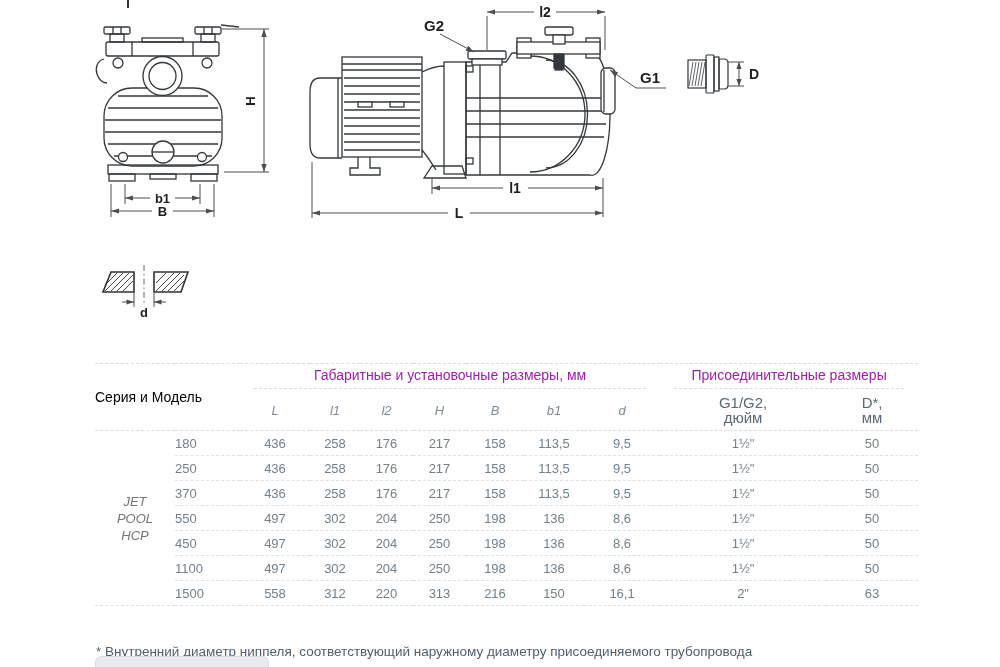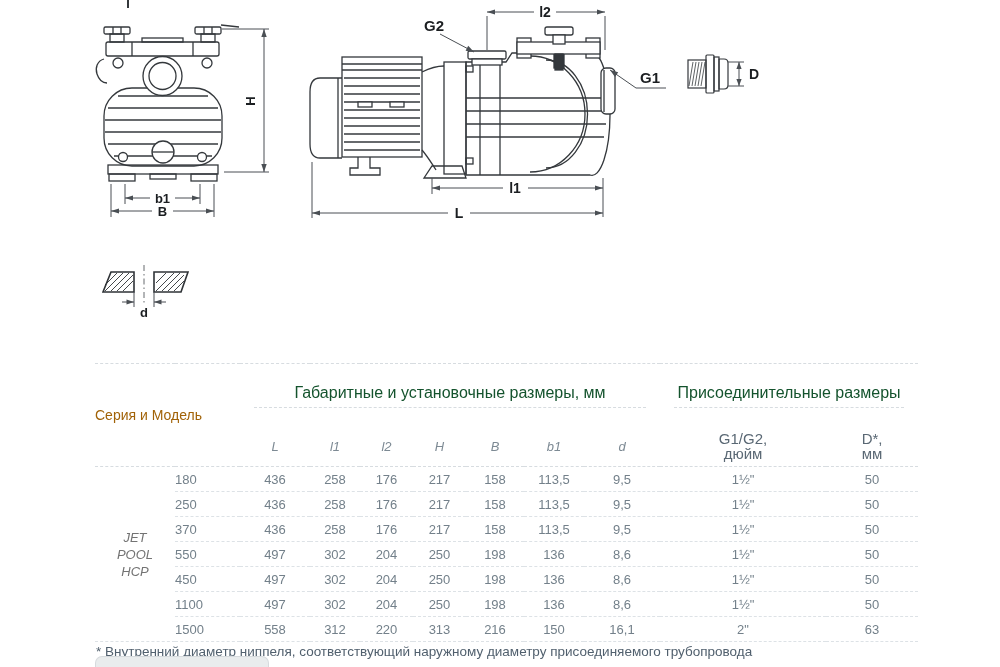--- a/index.html
+++ b/index.html
@@ -7,25 +7,25 @@
         font-family:"Liberation Sans",sans-serif;}
   .abs{position:absolute;}
   .caption{font-size:14px;color:#51606e;}
   .footnote{font-size:13.5px;color:#51606e;margin-top:12px;}
   svg text{font-family:"Liberation Sans",sans-serif;}
   .dimlbl{font-weight:bold;fill:#1b1e21;}
   
   table.dims{border-collapse:collapse;table-layout:fixed;width:823px;
              font-size:13px;color:#73808a;border-top:1px dashed #d7dce0;}
   table.dims th,table.dims td{padding:0;font-weight:normal;}
-  th.serieshdr{text-align:left;padding-left:2px;color:#a16207;font-size:14px;
+  th.serieshdr{text-align:left;padding-left:2px;color:#000000;font-size:14px;
                border-bottom:1px dashed #d7dce0;vertical-align:middle;}
   tr.grprow th{height:26px;vertical-align:middle;}
-  .gline{margin:18px 14px;padding:2px 0 5px;border-bottom:1px dashed #d7dce0;
-         text-align:center;color:#14532d;font-size:16px;}
+  .gline{margin:0 14px;padding:2px 0 5px;border-bottom:1px dashed #d7dce0;
+         text-align:center;color:#a21caf;font-size:14px;}
   tr.letrow th{height:40px;border-bottom:1px dashed #d7dce0;vertical-align:middle;
                text-align:center;color:#7d8a94;}
   .letter{font-style:italic;font-size:13px;}
   .twoline span{display:block;line-height:15px;color:#5a6874;font-size:15px;}
   tbody td{height:24px;border-bottom:1px dashed #dde2e6;text-align:center;}
   td.model{text-align:left;padding-left:9px;}
   td.series{font-style:italic;color:#737373;border-bottom:1px dashed #dde2e6;
             text-align:center;line-height:17px;}
   .partial-btn{position:absolute;left:95px;top:656px;width:172px;height:14px;
                background:#e9eced;border:1px solid #d6dadd;border-bottom:none;

